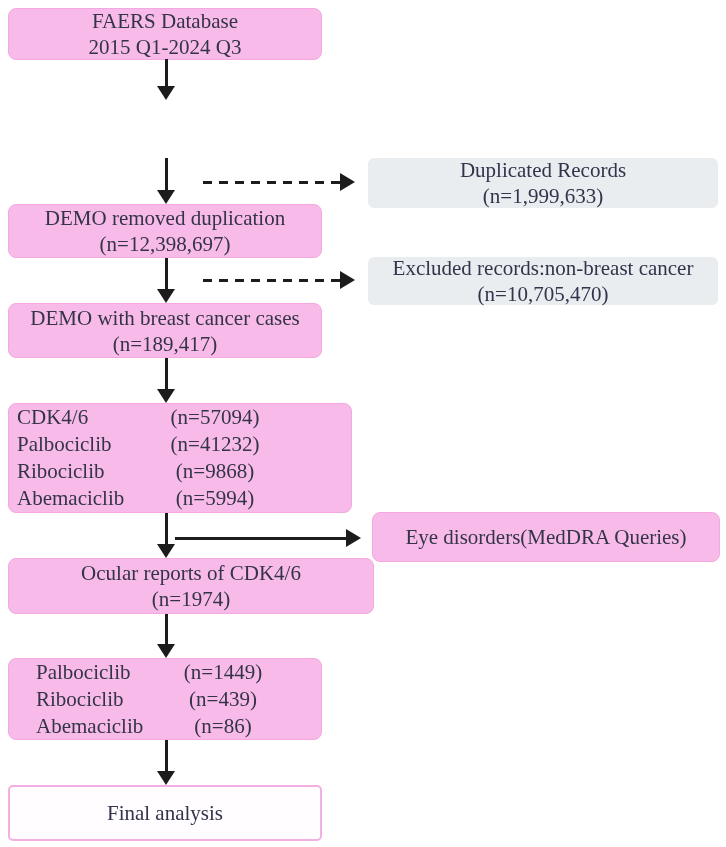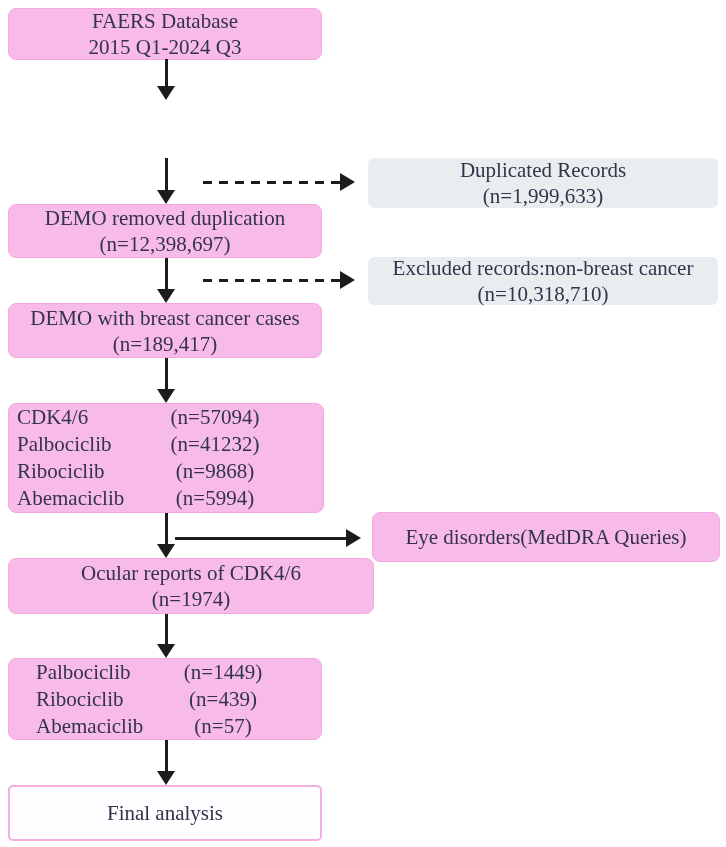--- a/index.html
+++ b/index.html
@@ -52,21 +52,21 @@
   #b-cdk .row .lbl { width: 143px; }
   #b-cdk .row .val { width: 110px; text-align: center; }
   #b-drugs .row .lbl { width: 132px; }
   #b-drugs .row .val { width: 110px; text-align: center; }
 
   
   #b-faers  { left: 8px;   top: 8px;   width: 314px; height: 52px; }
   #b-demo   { left: 8px;   top: 100px; width: 314px; height: 58px; }
   #b-dedup  { left: 8px;   top: 204px; width: 314px; height: 54px; }
   #b-bc     { left: 8px;   top: 303px; width: 314px; height: 55px; }
-  #b-cdk    { left: 8px;   top: 403px; width: 316px; height: 110px; padding-left: 8px; }
+  #b-cdk    { left: 8px;   top: 403px; width: 344px; height: 110px; padding-left: 8px; }
   #b-ocular { left: 8px;   top: 558px; width: 366px; height: 56px; }
   #b-drugs  { left: 8px;   top: 658px; width: 314px; height: 82px; }
   #b-final  { left: 8px;   top: 785px; width: 314px; height: 56px; }
   
   #b-dup    { left: 368px; top: 158px; width: 350px; height: 50px; }
   #b-excl   { left: 368px; top: 257px; width: 350px; height: 48px; }
   #b-eye    { left: 372px; top: 512px; width: 348px; height: 50px; }
 
   
   .varrow {
@@ -163,36 +163,36 @@
     <div class="row">
       <span class="lbl">Palbociclib</span>
       <span class="val">(n=1449)</span>
     </div>
     <div class="row">
       <span class="lbl">Ribociclib</span>
       <span class="val">(n=439)</span>
     </div>
     <div class="row">
       <span class="lbl">Abemaciclib</span>
-      <span class="val">(n=57)</span>
+      <span class="val">(n=86)</span>
     </div>
   </div>
 
   <div class="box final centered" id="b-final">
     <div class="line">Final analysis</div>
   </div>
 
   <div class="box gray centered" id="b-dup">
     <div class="line">Duplicated Records</div>
     <div class="line">(n=1,999,633)</div>
   </div>
 
   <div class="box gray centered" id="b-excl">
     <div class="line">Excluded records:non-breast cancer</div>
-    <div class="line">(n=10,318,710)</div>
+    <div class="line">(n=10,705,470)</div>
   </div>
 
   <div class="box pink centered" id="b-eye">
     <div class="line">Eye disorders(MedDRA Queries)</div>
   </div>
 
   <div class="varrow" id="a1">
     <div class="vline"></div>
     <div class="vhead"></div>
   </div>

